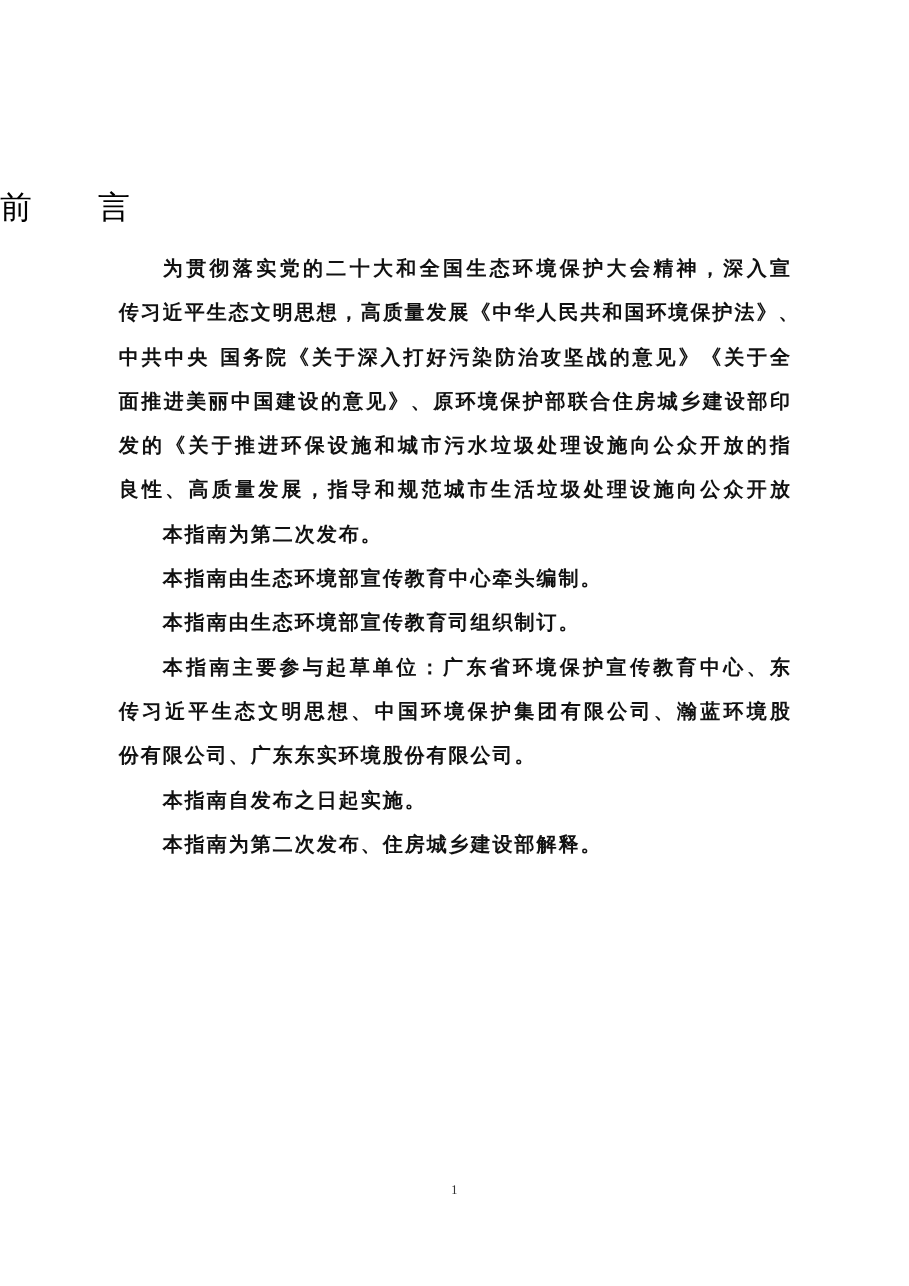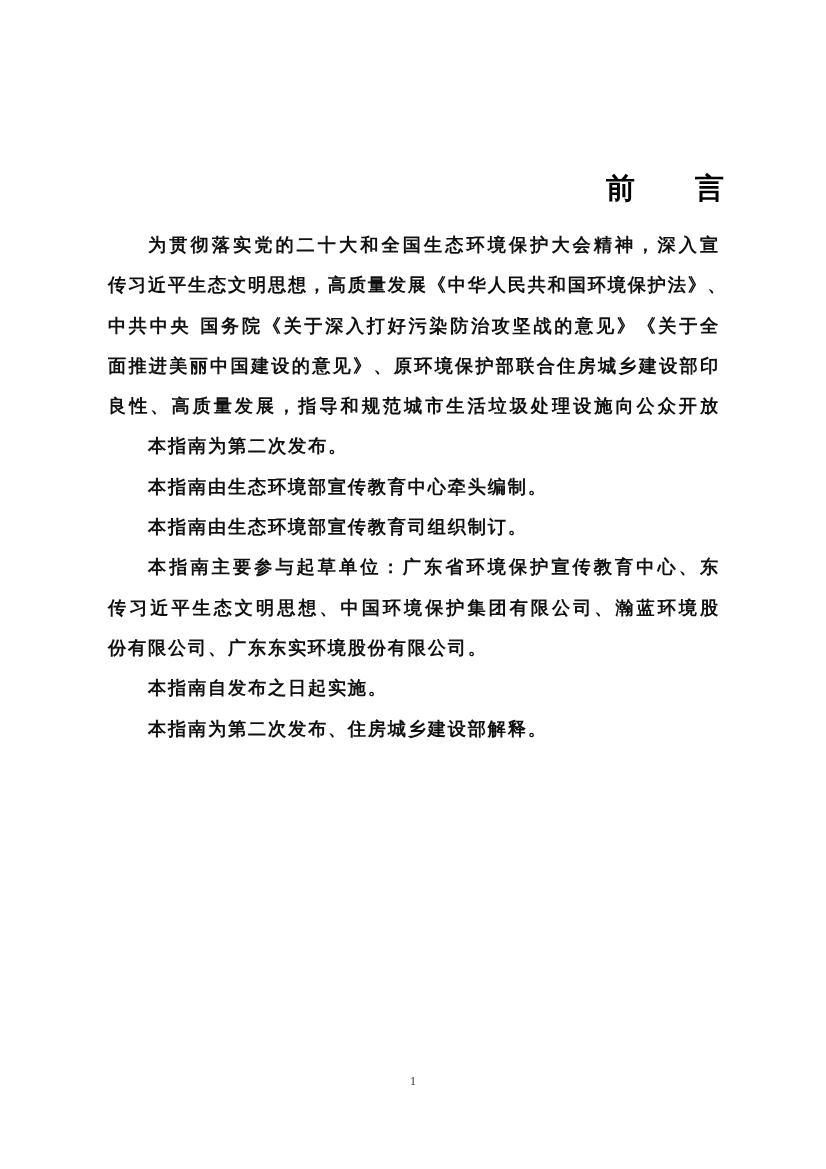--- a/index.html
+++ b/index.html
@@ -1,21 +1,21 @@
 <!DOCTYPE html>
 <html><head>
   <meta charset="utf-8">
   <style>
     html, body { margin: 0; padding: 0; background: #ffffff; }
     body { width: 826px; height: 1169px; position: relative; overflow: hidden;
            font-family: "DejaVu Serif", "Liberation Serif", serif; color: #111; }
     .page { position: absolute; left: 0; top: 0; width: 826px; height: 1169px; background: #fff; }
-    .title { position: absolute; top: 168px; left: 0; width: 724px; text-align: right;
+    .title { position: absolute; top: 168px; left: 0; width: 724px; text-align: left;
              font-family: "DejaVu Sans", "Liberation Sans", sans-serif;
-             font-size: 29px; line-height: 40px; color: #000; font-weight: bold; }
+             font-size: 29px; line-height: 40px; color: #000; }
     .title span { display: inline-block; }
     .title .gap { width: 60px; }
     .body { position: absolute; left: 108px; top: 225px; width: 612px; }
     .para { font-size: 18.2px; line-height: 40.3px; letter-spacing: 1.8px;
             text-align: justify; margin: 0; font-weight: bold; }
     .para.indent { text-indent: 40px; }
     .line { display: block; white-space: nowrap; text-align-last: justify; }
     .line.last { text-align-last: left; }
     .page-number { position: absolute; top: 1074px; left: 0; width: 826px; text-align: center;
                    font-family: "Liberation Serif", serif; font-size: 12px; color: #333; }
@@ -27,20 +27,21 @@
   <div class="title">
     <span>前</span><span class="gap"></span><span>言</span>
   </div>
 
   <div class="body">
     <p class="para indent">
       <span class="line">为贯彻落实党的二十大和全国生态环境保护大会精神，深入宣</span>
       <span class="line" style="text-indent:0">传习近平生态文明思想，高质量发展《中华人民共和国环境保护法》、</span>
       <span class="line" style="text-indent:0">中共中央 国务院《关于深入打好污染防治攻坚战的意见》《关于全</span>
       <span class="line" style="text-indent:0">面推进美丽中国建设的意见》、原环境保护部联合住房城乡建设部印</span>
+      <span class="line" style="text-indent:0">发的《关于推进环保设施和城市污水垃圾处理设施向公众开放的指</span>
       <span class="line" style="text-indent:0">良性、高质量发展，指导和规范城市生活垃圾处理设施向公众开放</span>
     </p>
     <p class="para indent">
       <span class="line last">本指南为第二次发布。</span>
     </p>
     <p class="para indent">
       <span class="line last">本指南由生态环境部宣传教育中心牵头编制。</span>
     </p>
     <p class="para indent">
       <span class="line last">本指南由生态环境部宣传教育司组织制订。</span>

